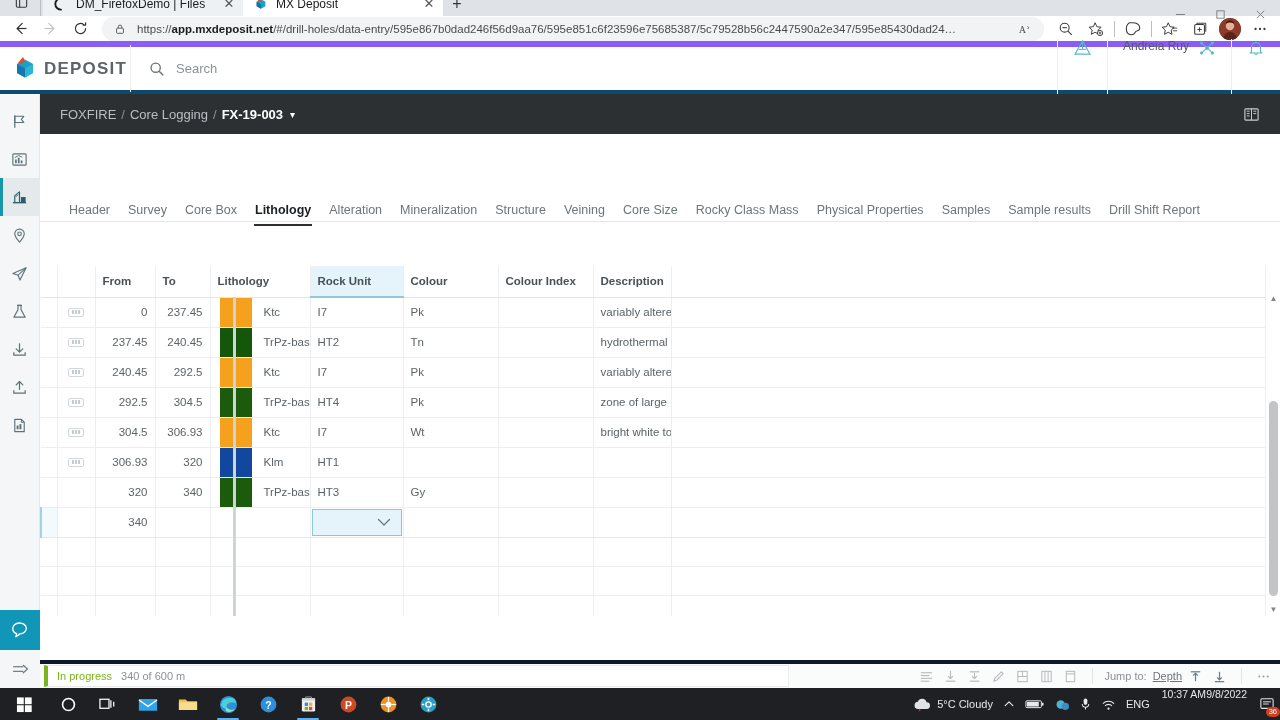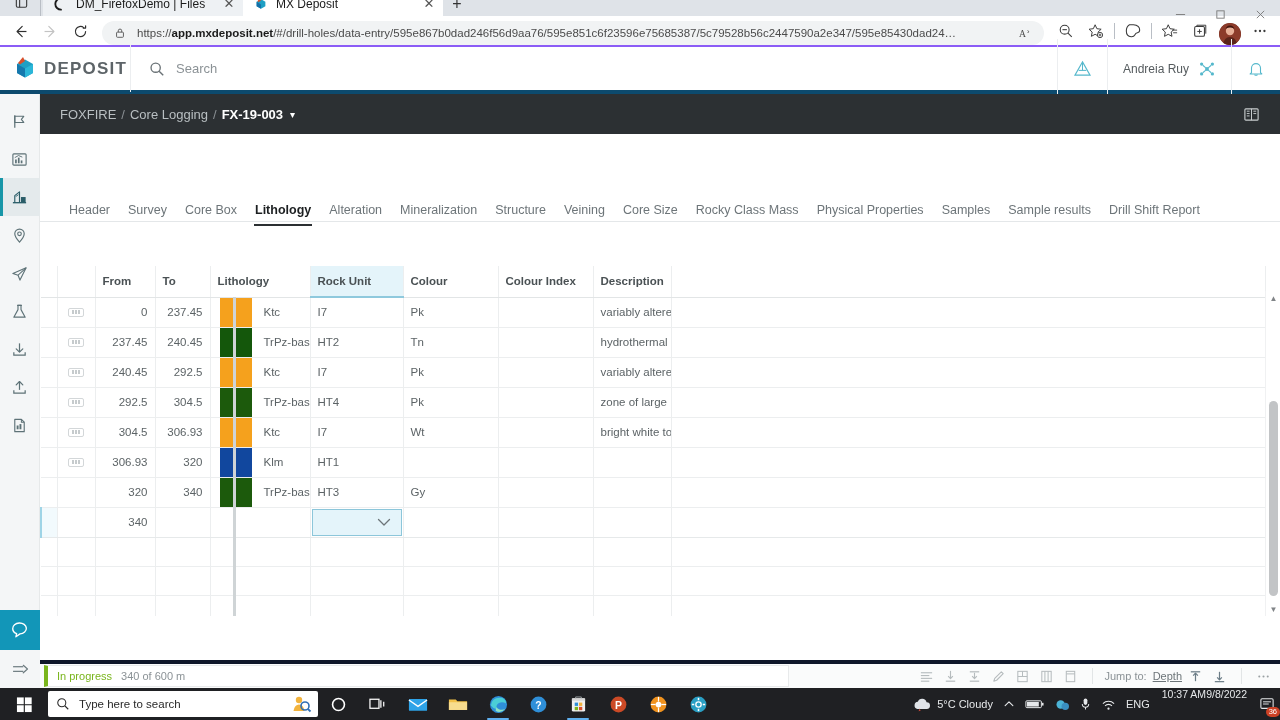--- a/index.html
+++ b/index.html
@@ -33,22 +33,22 @@
   .btab .fav { width: 16px; height: 16px; flex: 0 0 16px; display: flex; align-items: center; justify-content: center; }
   .btab .ttl { flex: 1; white-space: nowrap; overflow: hidden; text-overflow: ellipsis; font-size: 12px; }
   .btab .xc { width: 16px; height: 16px; display: flex; align-items: center; justify-content: center;
     color: #555; font-size: 13px; border-radius: 3px; }
   .newtab { width: 28px; height: 25px; display: flex; align-items: center; justify-content: center;
     color: #333; font-size: 16px; }
   .wincontrols { position: absolute; right: 0; top: 0; height: 28px; display: flex; }
   .wc { width: 40px; height: 28px; display: flex; align-items: center; justify-content: center; color: #555; }
 
   .browser-toolbar {
-    height: 31px; background: #ffffff; display: flex; align-items: flex-end; gap: 2px;
-    padding: 0 6px; border-bottom: 2px solid #8b5cf6;
+    height: 31px; background: #ffffff; display: flex; align-items: center; gap: 2px;
+    padding: 0 6px; border-bottom: 6px solid #8b5cf6;
   }
   .tbtn { width: 28px; height: 28px; display: flex; align-items: center; justify-content: center;
     color: #3b3b3b; border-radius: 4px; flex: 0 0 28px; }
   .tbtn.dim { color: #c3c3c3; }
   .omnibox {
     flex: 1; height: 24px; background: #f1f3f4; border-radius: 12px; display: flex;
     align-items: center; padding: 0 8px; gap: 7px; margin: 0 6px; min-width: 0;
   }
   .omnibox .url { flex: 1; font-size: 11.5px; color: #4b4b4b; white-space: nowrap; overflow: hidden;
     text-overflow: ellipsis; }
@@ -62,21 +62,21 @@
     height: 47px; background: #fff; display: flex; align-items: center;
     border-bottom: 4px solid #0c4a6e; flex: 0 0 47px;
   }
   .brand { width: 130px; display: flex; align-items: center; gap: 7px; padding-left: 13px; }
   .brand .logo { width: 24px; height: 26px; position: relative; }
   .brand .wordmark { font-size: 17px; letter-spacing: 1.2px; font-weight: 700; color: #5d6468; }
   .hsearch { flex: 1; display: flex; align-items: center; gap: 11px; padding-left: 18px;
     border-left: 1px solid #eceef0; height: 47px; }
   .hsearch .ph { color: #8b9296; font-size: 13px; }
   .hright { display: flex; align-items: center; height: 47px; }
-  .hcell { height: 60px; display: flex; align-items: center; justify-content: center; padding: 0 15px;
+  .hcell { height: 60px; display: flex; align-items: flex-start; justify-content: center; padding: 0 15px;
     border-left: 1px solid #eceef0; gap: 9px; }
   .uname { font-size: 12px; color: #555b5e; }
 
   
   .body-wrap { flex: 1; display: flex; min-height: 0; position: relative; }
 
   .sidebar {
     width: 40px; background: #f4f6f7; display: flex; flex-direction: column;
     align-items: center; padding-top: 8px; flex: 0 0 40px; border-right: 1px solid #e6e9ea;
     position: relative;
@@ -922,37 +922,20 @@
 
   <div class="taskbar">
     <div class="tb-start">
       <svg width="17" height="17" viewBox="0 0 18 18">
           <rect x="1" y="1.5" width="7.2" height="7.2" fill="#fff"></rect>
           <rect x="9.4" y="1.5" width="7.2" height="7.2" fill="#fff"></rect>
           <rect x="1" y="9.8" width="7.2" height="7.2" fill="#fff"></rect>
           <rect x="9.4" y="9.8" width="7.2" height="7.2" fill="#fff"></rect>
         </svg>
     </div>
-    <div class="tb-search">
-      <span>
-        <svg width="14" height="14" viewBox="0 0 16 16">
-            <circle cx="6.6" cy="6.6" r="4.6" fill="none" stroke="#2a2a2a" stroke-width="1.2"></circle>
-            <line x1="10" y1="10" x2="14" y2="14" stroke="#2a2a2a" stroke-width="1.3"></line>
-          </svg>
-      </span>
-      <span class="sph">Type here to search</span>
-      <span class="cortana">
-        <svg width="22" height="22" viewBox="0 0 22 22">
-            <circle cx="9" cy="7" r="3.2" fill="#f2b33d"></circle>
-            <path d="M3.5 18 Q4.5 11.5 9 11.5 Q13.5 11.5 14.5 18 Z" fill="#f2b33d"></path>
-            <circle cx="15" cy="13" r="4" fill="none" stroke="#2f6fb5" stroke-width="1.6"></circle>
-            <line x1="17.8" y1="15.8" x2="20.5" y2="18.5" stroke="#2f6fb5" stroke-width="1.8"></line>
-          </svg>
-      </span>
-    </div>
     <div class="tb-ic">
       <svg width="17" height="17" viewBox="0 0 18 18">
           <circle cx="9" cy="9" r="6.3" fill="none" stroke="#fff" stroke-width="1.7"></circle>
         </svg>
     </div>
     <div class="tb-ic">
       <svg width="19" height="16" viewBox="0 0 20 16">
           <rect x="1" y="3" width="9.5" height="9.5" fill="none" stroke="#fff" stroke-width="1.3"></rect>
           <line x1="12.5" y1="4" x2="12.5" y2="12" stroke="#fff" stroke-width="1.3"></line>
           <line x1="15.5" y1="5.5" x2="15.5" y2="10.5" stroke="#fff" stroke-width="1.3"></line>

